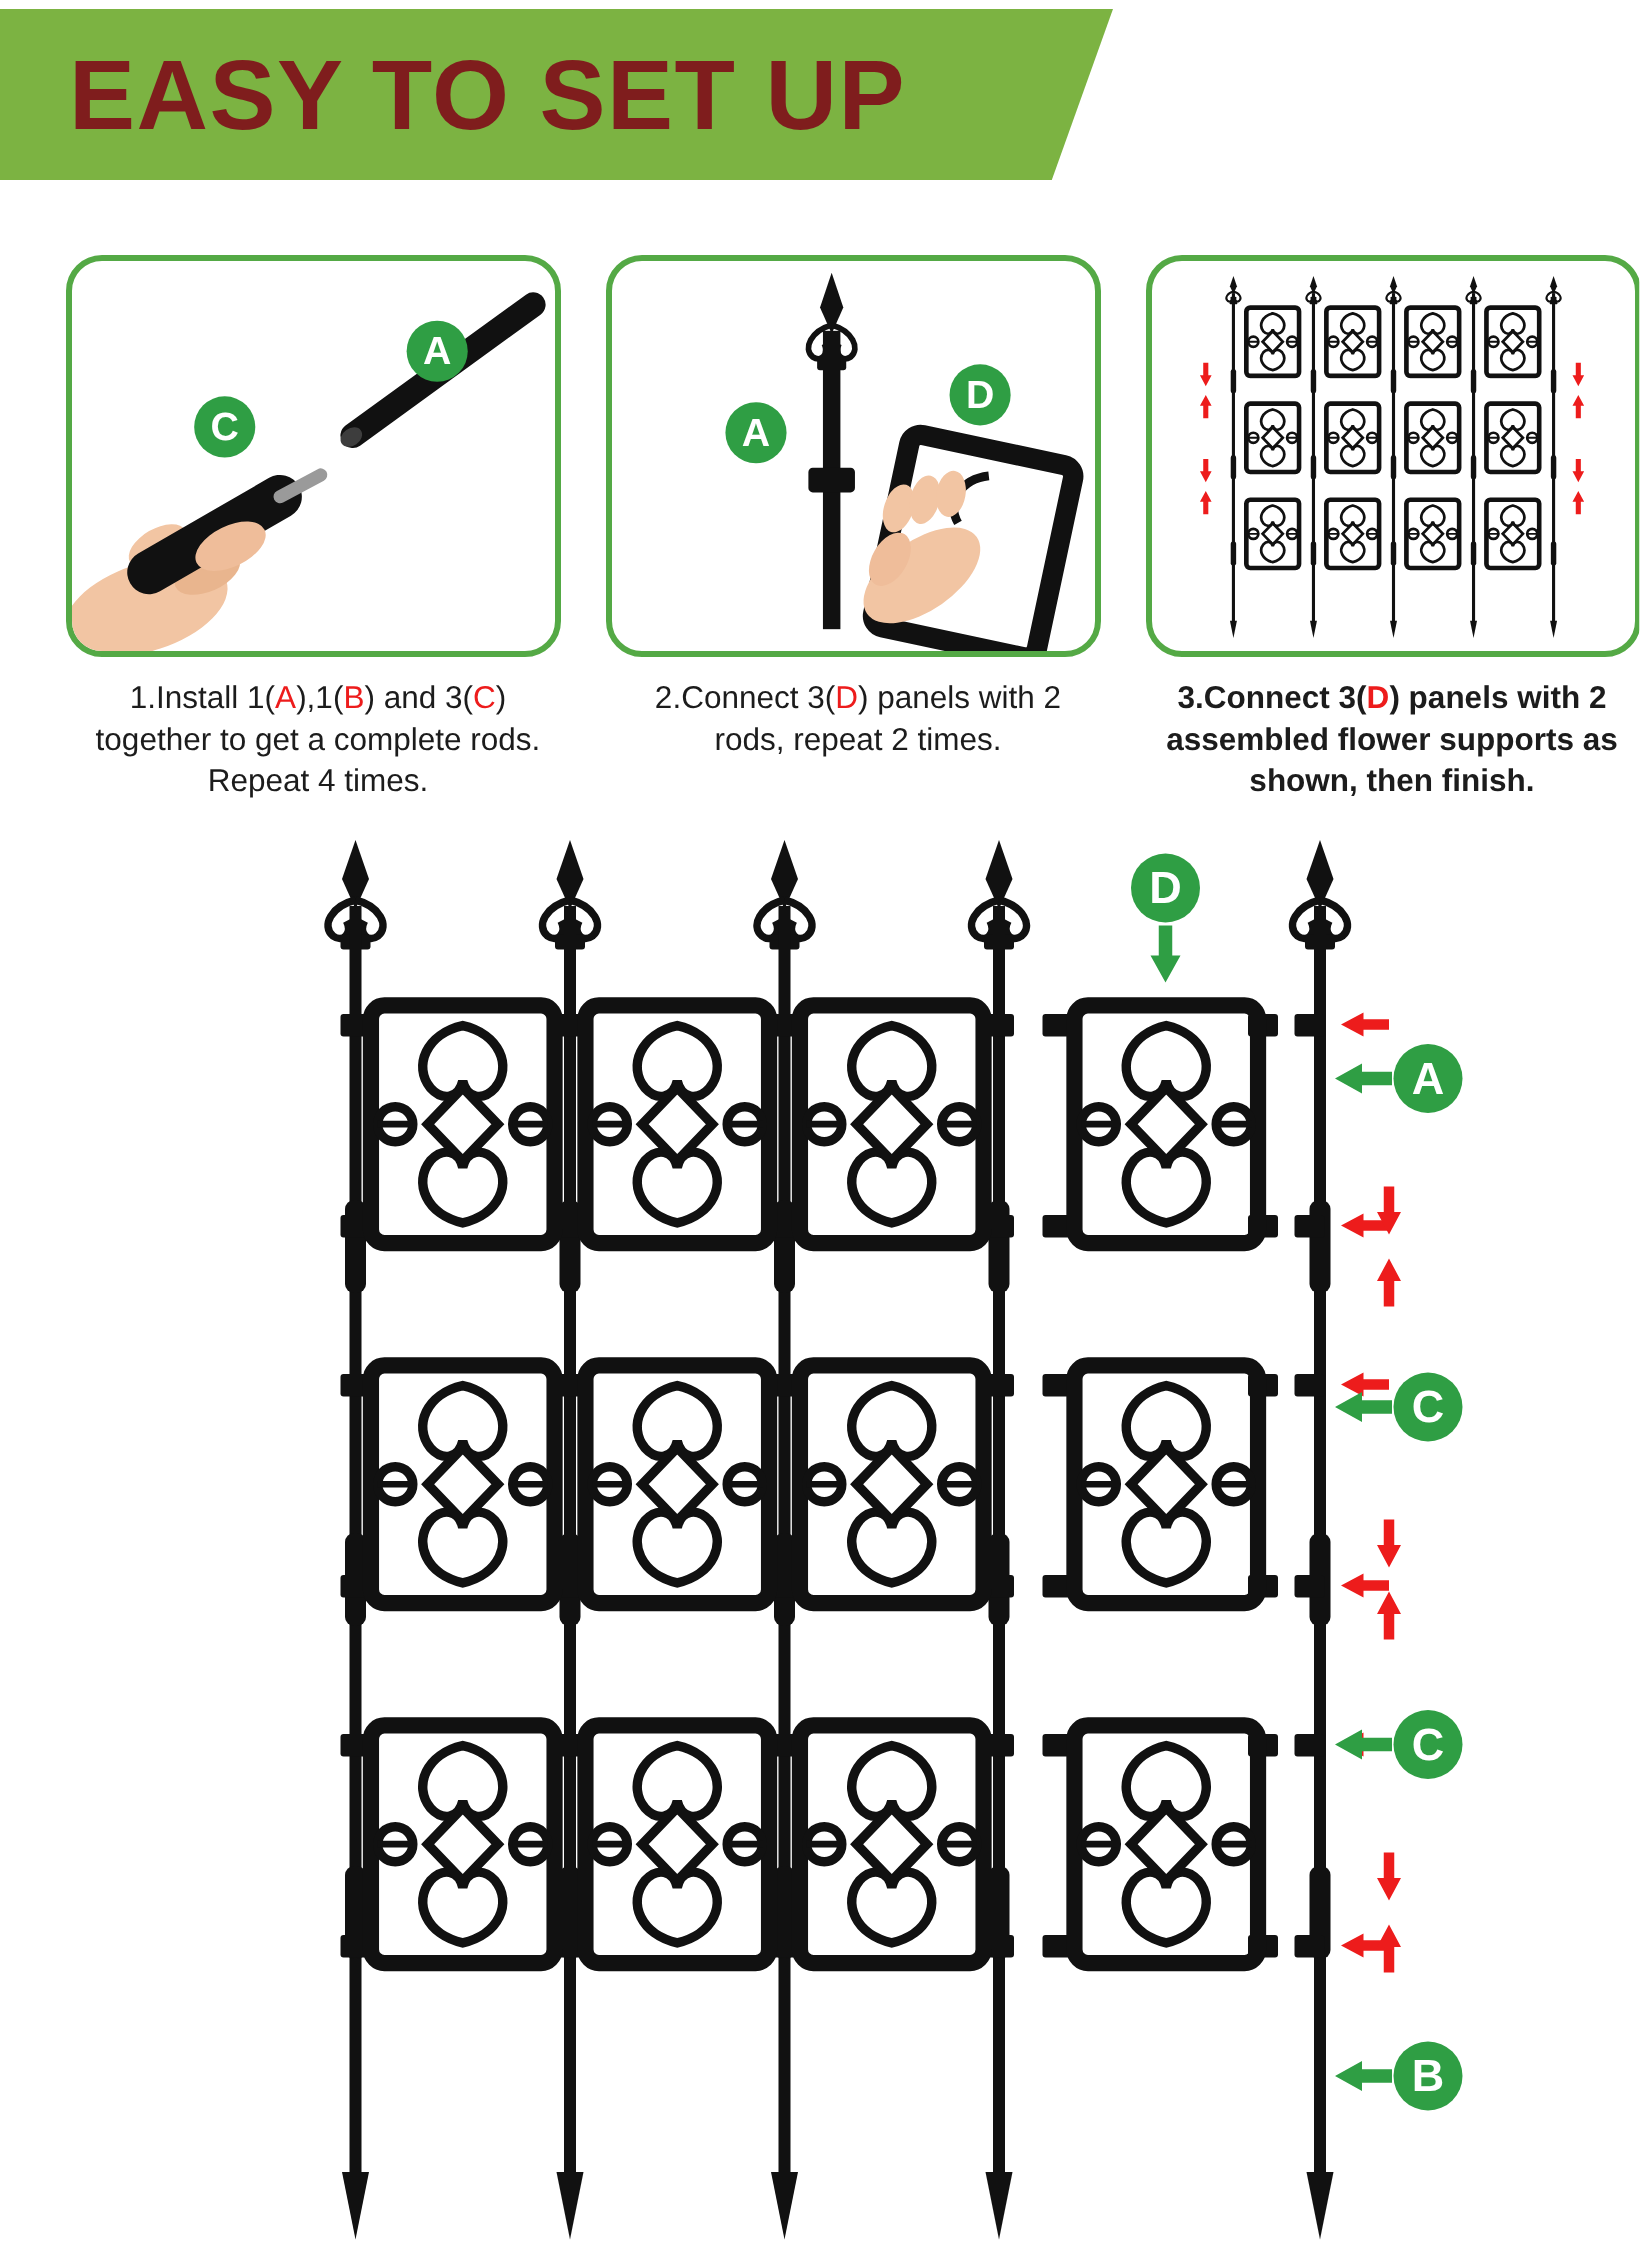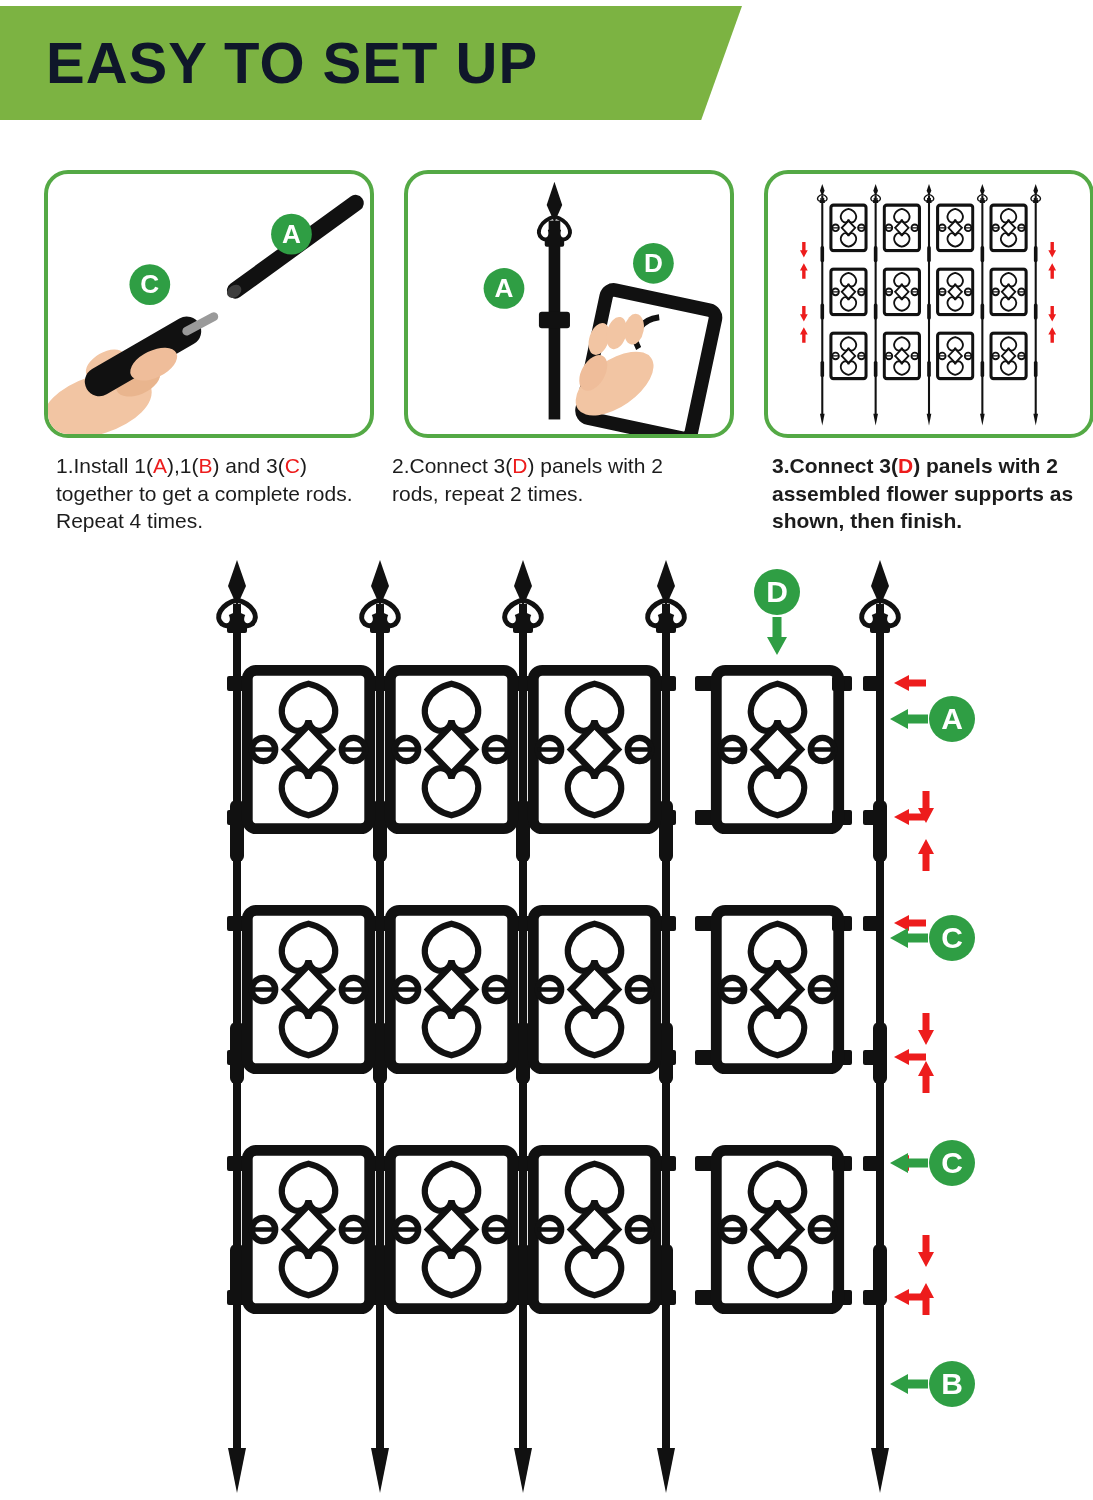--- a/index.html
+++ b/index.html
@@ -13,38 +13,38 @@
   *{margin:0;padding:0;box-sizing:border-box;}
   body{background:#ffffff;font-family:"Liberation Sans",sans-serif;}
   .page{position:relative;width:1093px;height:1500px;background:#ffffff;overflow:hidden;}
 
   .banner{
     position:absolute;top:6px;left:0;width:742px;height:114px;
     background:var(--banner-green);
     clip-path:polygon(0 0,100% 0,94.5% 100%,0 100%);
   }
   .banner h1{
-    font-size:58px;font-weight:bold;color:#0f172a;letter-spacing:1px;
+    font-size:66px;font-weight:bold;color:#7f1d1d;letter-spacing:1px;
     line-height:114px;padding-left:46px;white-space:nowrap;
     font-family:"Liberation Sans",sans-serif;
   }
 
   .step-box{
     position:absolute;top:170px;width:330px;height:268px;
     border:4px solid var(--border-green);border-radius:24px;
     background:#ffffff;overflow:hidden;
   }
   .step-box svg{width:100%;height:100%;display:block;}
   #box1{left:44px;} #box2{left:404px;} #box3{left:764px;}
 
   .caption{
-    position:absolute;top:452px;width:312px;text-align:left;
+    position:absolute;top:452px;width:312px;text-align:center;
     font-size:21px;line-height:1.32;color:#1c1c1c;
   }
-  #cap1{left:56px;} #cap2{left:392px;} #cap3{left:772px;font-weight:bold;}
+  #cap1{left:56px;} #cap2{left:416px;} #cap3{left:772px;font-weight:bold;}
   .caption .red{color:var(--red);}
 
   .main-diagram{position:absolute;top:552px;left:0;width:1093px;height:948px;}
 
   .red-fill{fill:var(--red);}
   .grn-fill{fill:var(--label-green);}
   .gdot{fill:var(--label-green);}
   .ltr{font-family:"Liberation Sans",sans-serif;fill:#ffffff;}
 </style>
 </head>

